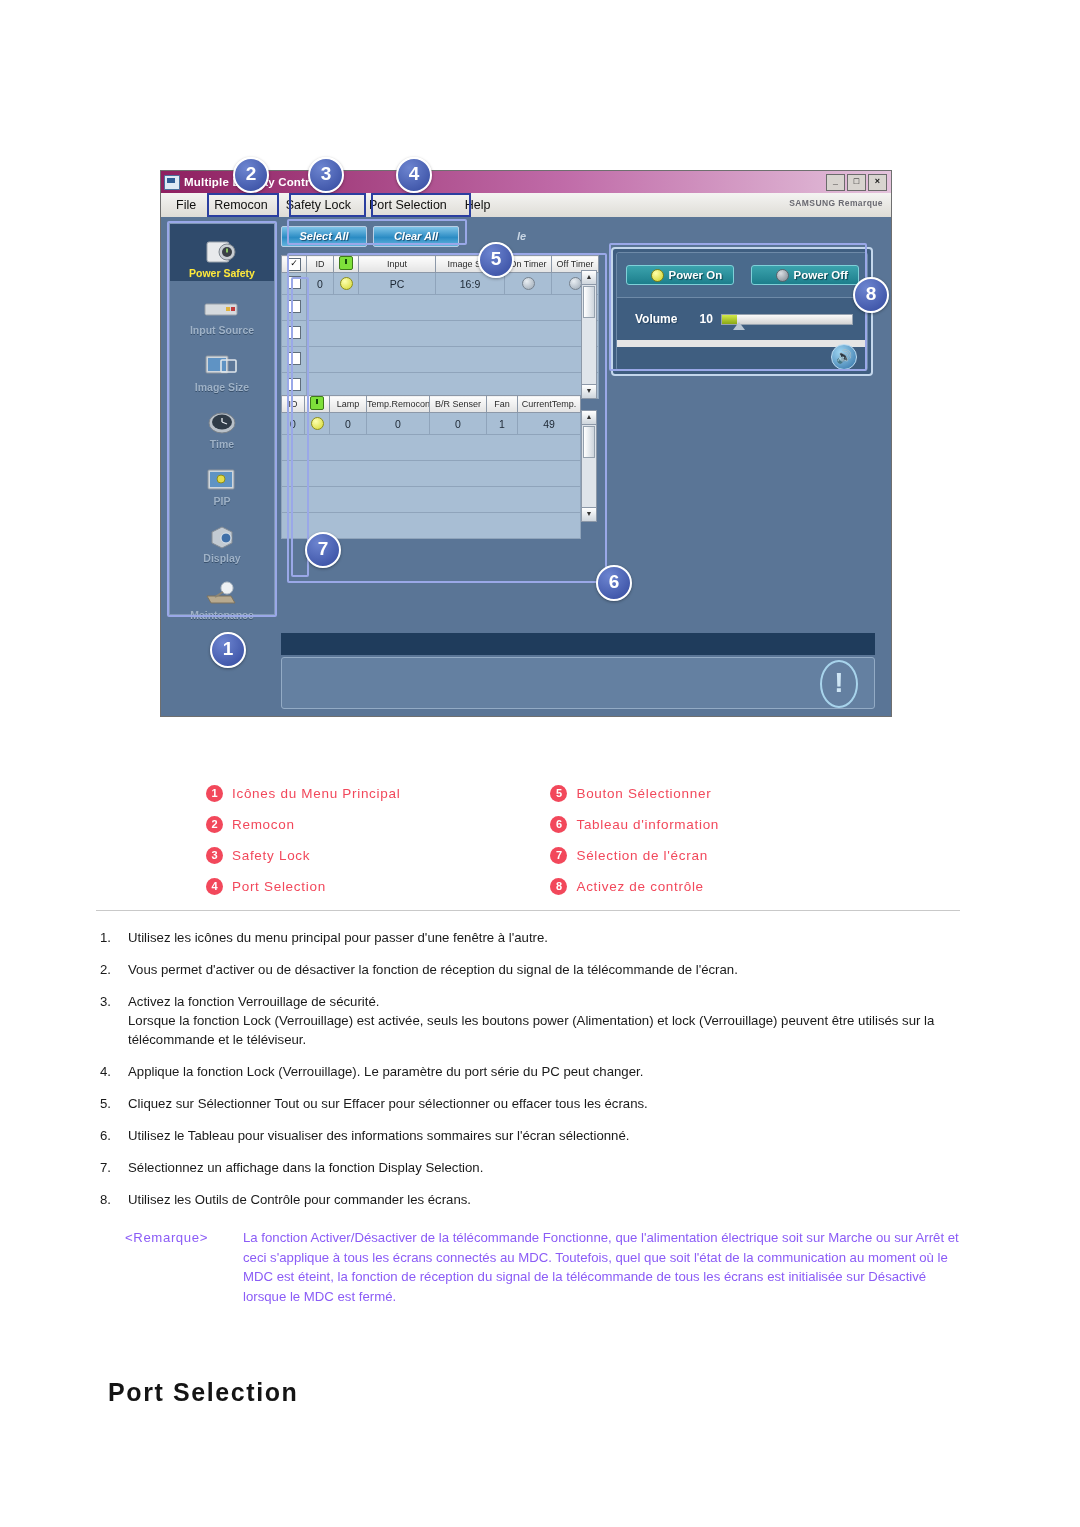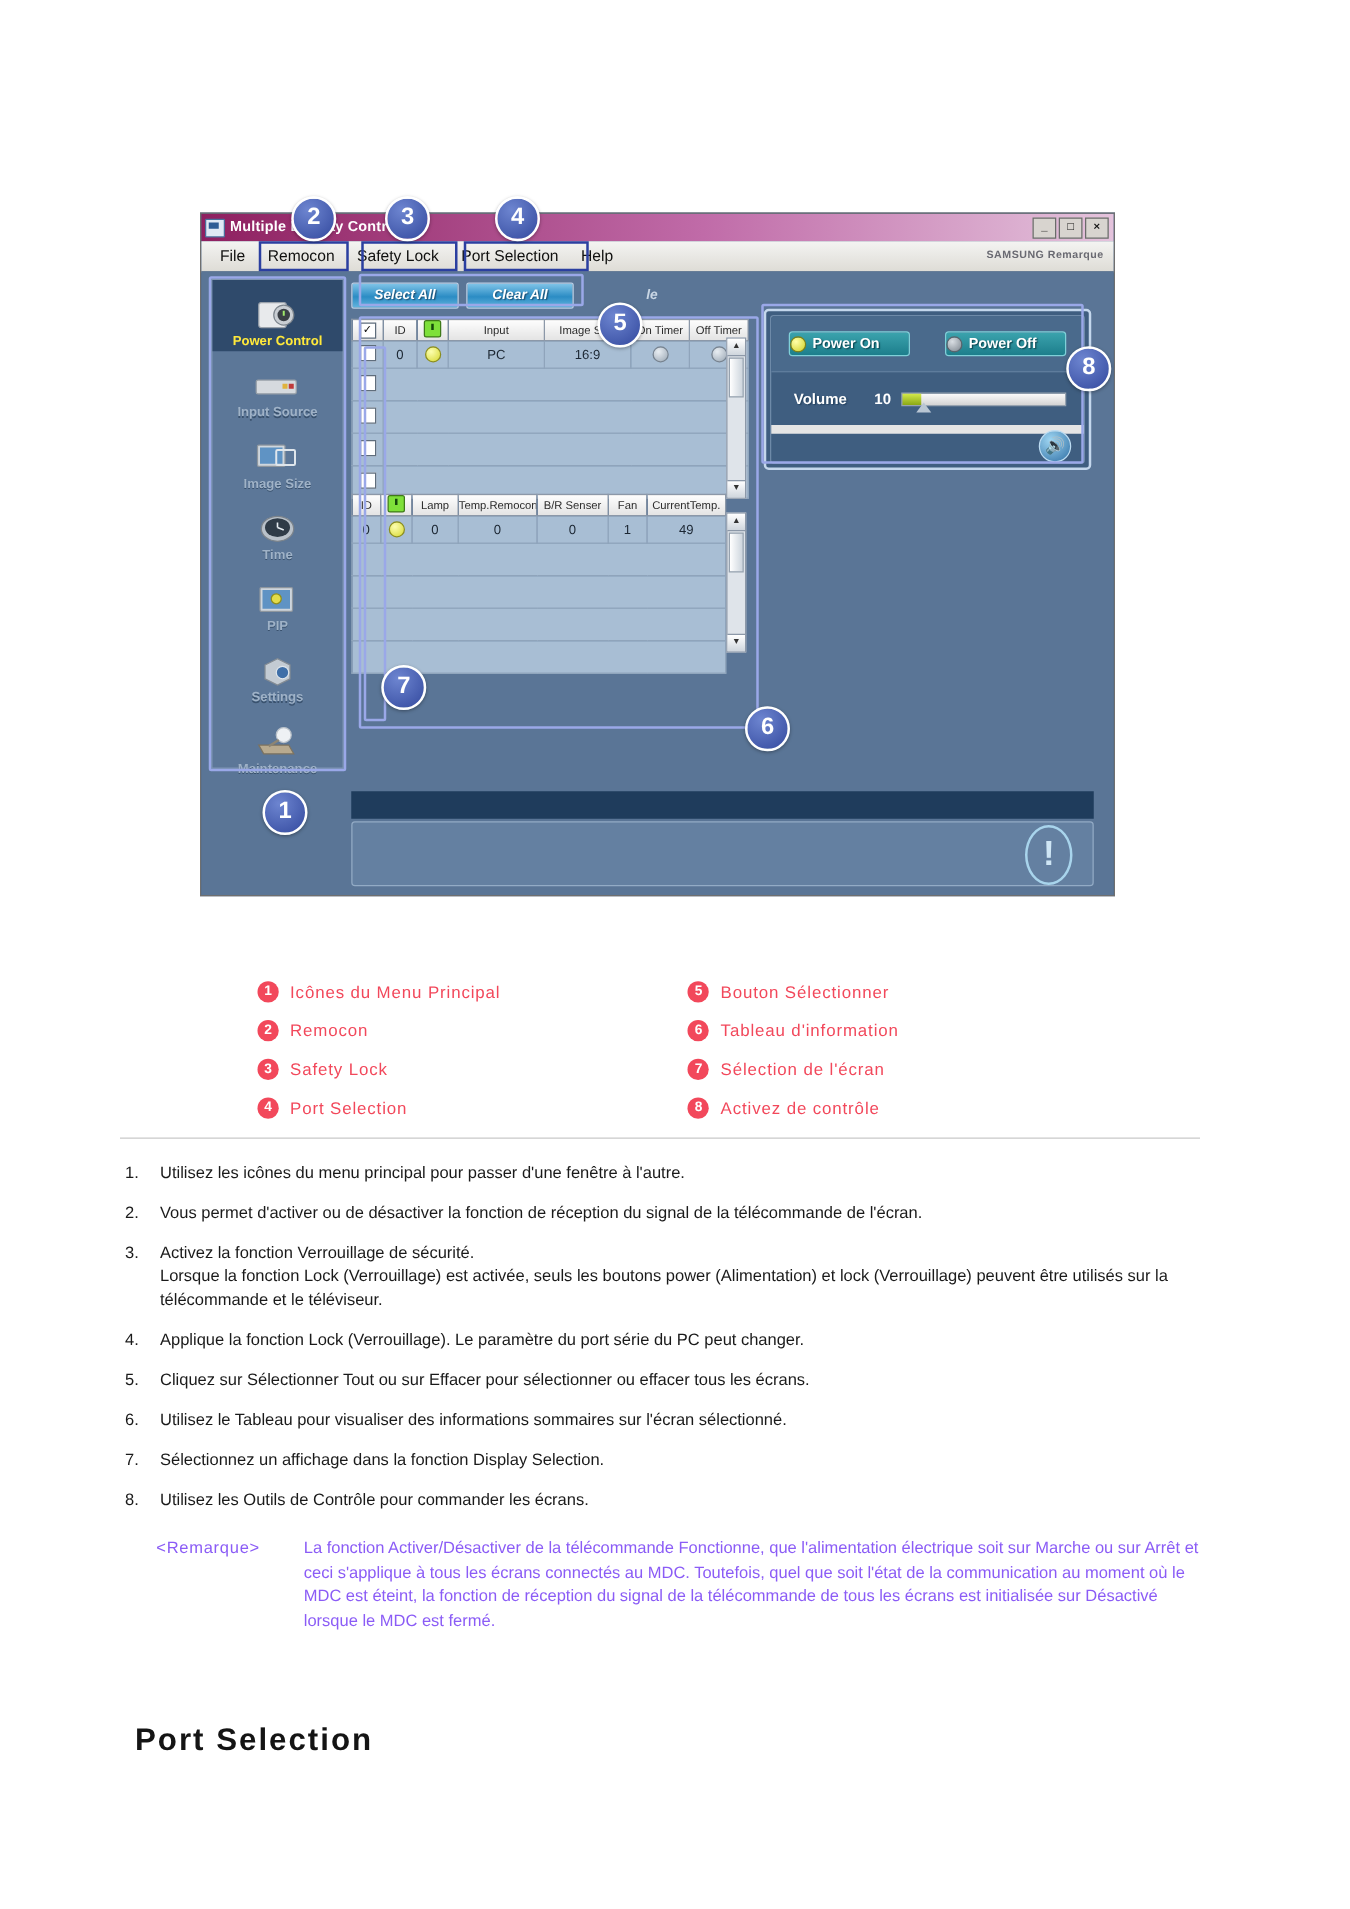--- a/index.html
+++ b/index.html
@@ -79,24 +79,24 @@
   .sbar .thumb{height:30px;margin:1px;background:linear-gradient(to right,#fff,#cdd5dd);
        border:1px solid #95a1ae;}
 
   
   .tools{position:absolute;left:330px;top:24px;width:258px;height:125px;
          border:2px solid #c4d7ec;border-radius:4px;background:#3f5e80;}
   .tools-inner{position:absolute;inset:3px;border:1px solid #6e8aa8;border-radius:3px;}
   .pwrsec{position:absolute;left:0;top:0;right:0;height:44px;
           border-bottom:1px solid #6e8aa8;display:flex;align-items:center;
           justify-content:space-around;background:#4a6a8c;border-radius:3px 3px 0 0;}
-  .pwrbtn{width:97px;height:20px;border-radius:3px;
+  .pwrbtn{width:108px;height:20px;border-radius:3px;
           background:linear-gradient(to bottom,#3ba3ad,#1d7e8c);
           border:1px solid #7fd0d8;display:flex;align-items:center;gap:5px;
-          padding-left:0;box-sizing:border-box;}
+          padding-left:24px;box-sizing:border-box;}
   .pwrbtn span.lbl{font-size:11.5px;font-weight:bold;color:#fff;text-shadow:1px 1px 1px #0b4550;}
   .led-on{width:11px;height:11px;border-radius:50%;
           background:radial-gradient(circle at 35% 30%,#ffffa8,#cfd127);border:1px solid #7d7f16;}
   .led-off{width:11px;height:11px;border-radius:50%;
           background:radial-gradient(circle at 35% 30%,#d9dee3,#7c858e);border:1px solid #5a636c;}
   .volsec{position:absolute;left:0;top:45px;right:0;height:42px;
           display:flex;align-items:center;padding-left:18px;
           border-bottom:7px solid #e5e5e5;}
   .vol-lbl{font-size:12px;font-weight:bold;color:#fff;text-shadow:1px 1px 1px #24425f;}
   .vol-val{font-size:12px;font-weight:bold;color:#fff;margin-left:22px;width:22px;}
@@ -188,21 +188,21 @@
     <div class="sidebar">
       <div class="side-item active">
         <span class="side-ico">
           <svg width="40" height="28" viewBox="0 0 40 28">
             <rect x="5" y="4" width="22" height="20" rx="2" fill="#e8eaec" stroke="#9aa2ab"></rect>
             <circle cx="25" cy="14" r="8" fill="#c9ced3" stroke="#7d858d"></circle>
             <circle cx="25" cy="14" r="5" fill="#3a3f45"></circle>
             <path d="M25 10.5v4" stroke="#9fe86a" stroke-width="1.6"></path>
           </svg>
         </span>
-        <span class="side-label">Power Control</span>
+        <span class="side-label">Power Safety</span>
       </div>
       <div class="side-item">
         <span class="side-ico">
           <svg width="40" height="28" viewBox="0 0 40 28">
             <rect x="3" y="9" width="32" height="11" rx="1.5" fill="#d6dade" stroke="#98a0a8"></rect>
             <rect x="24" y="12" width="4" height="4" fill="#e0b23c"></rect>
             <rect x="29" y="12" width="4" height="4" fill="#c03a3a"></rect>
           </svg>
         </span>
         <span class="side-label">Input Source</span>
@@ -237,21 +237,21 @@
         </span>
         <span class="side-label">PIP</span>
       </div>
       <div class="side-item">
         <span class="side-ico">
           <svg width="40" height="28" viewBox="0 0 40 28">
             <path d="M10 9l10-5 10 5v11l-10 5-10-5z" fill="#c3cbd3" stroke="#848c94"></path>
             <circle cx="24" cy="15" r="5" fill="#3f6fa8" stroke="#dfe6ec"></circle>
           </svg>
         </span>
-        <span class="side-label">Settings</span>
+        <span class="side-label">Display</span>
       </div>
       <div class="side-item">
         <span class="side-ico">
           <svg width="40" height="28" viewBox="0 0 40 28">
             <path d="M5 16h24l4 7H9z" fill="#b8aa8f" stroke="#7d735f"></path>
             <circle cx="25" cy="8" r="6" fill="#eef1f4" stroke="#b9c1c9"></circle>
             <path d="M21 12l-8 5" stroke="#8d8573" stroke-width="2"></path>
           </svg>
         </span>
         <span class="side-label">Maintenance</span>

